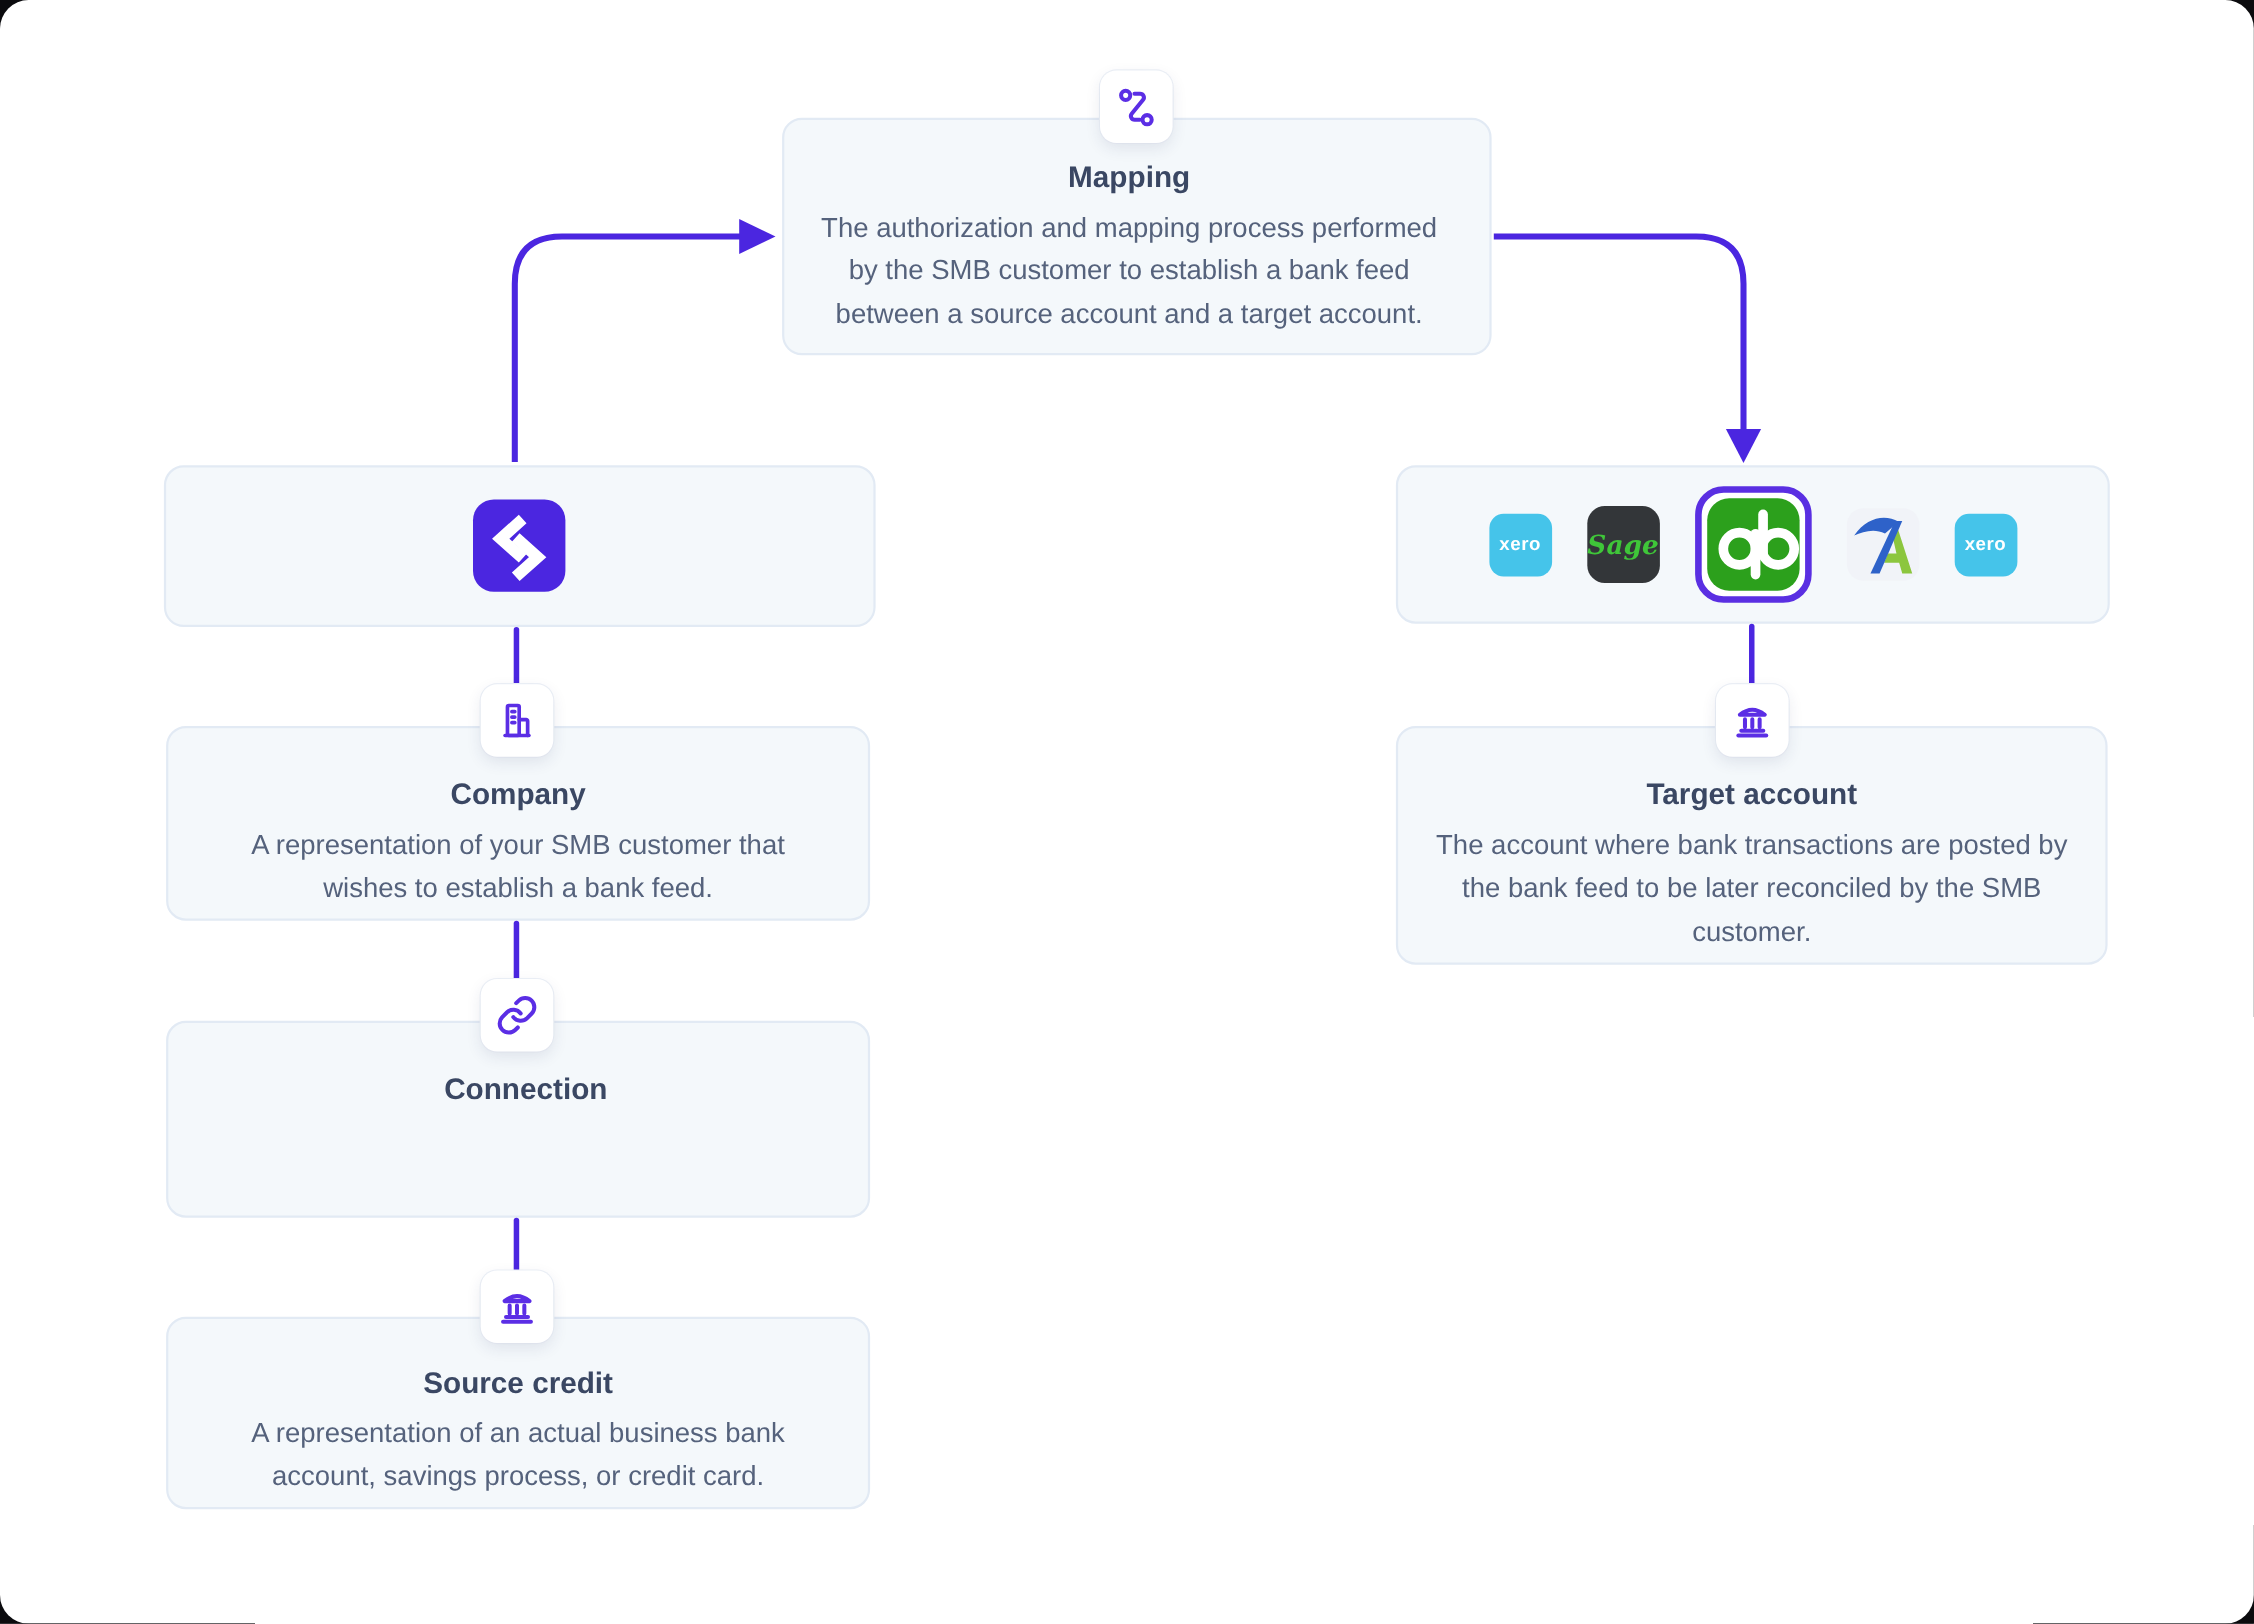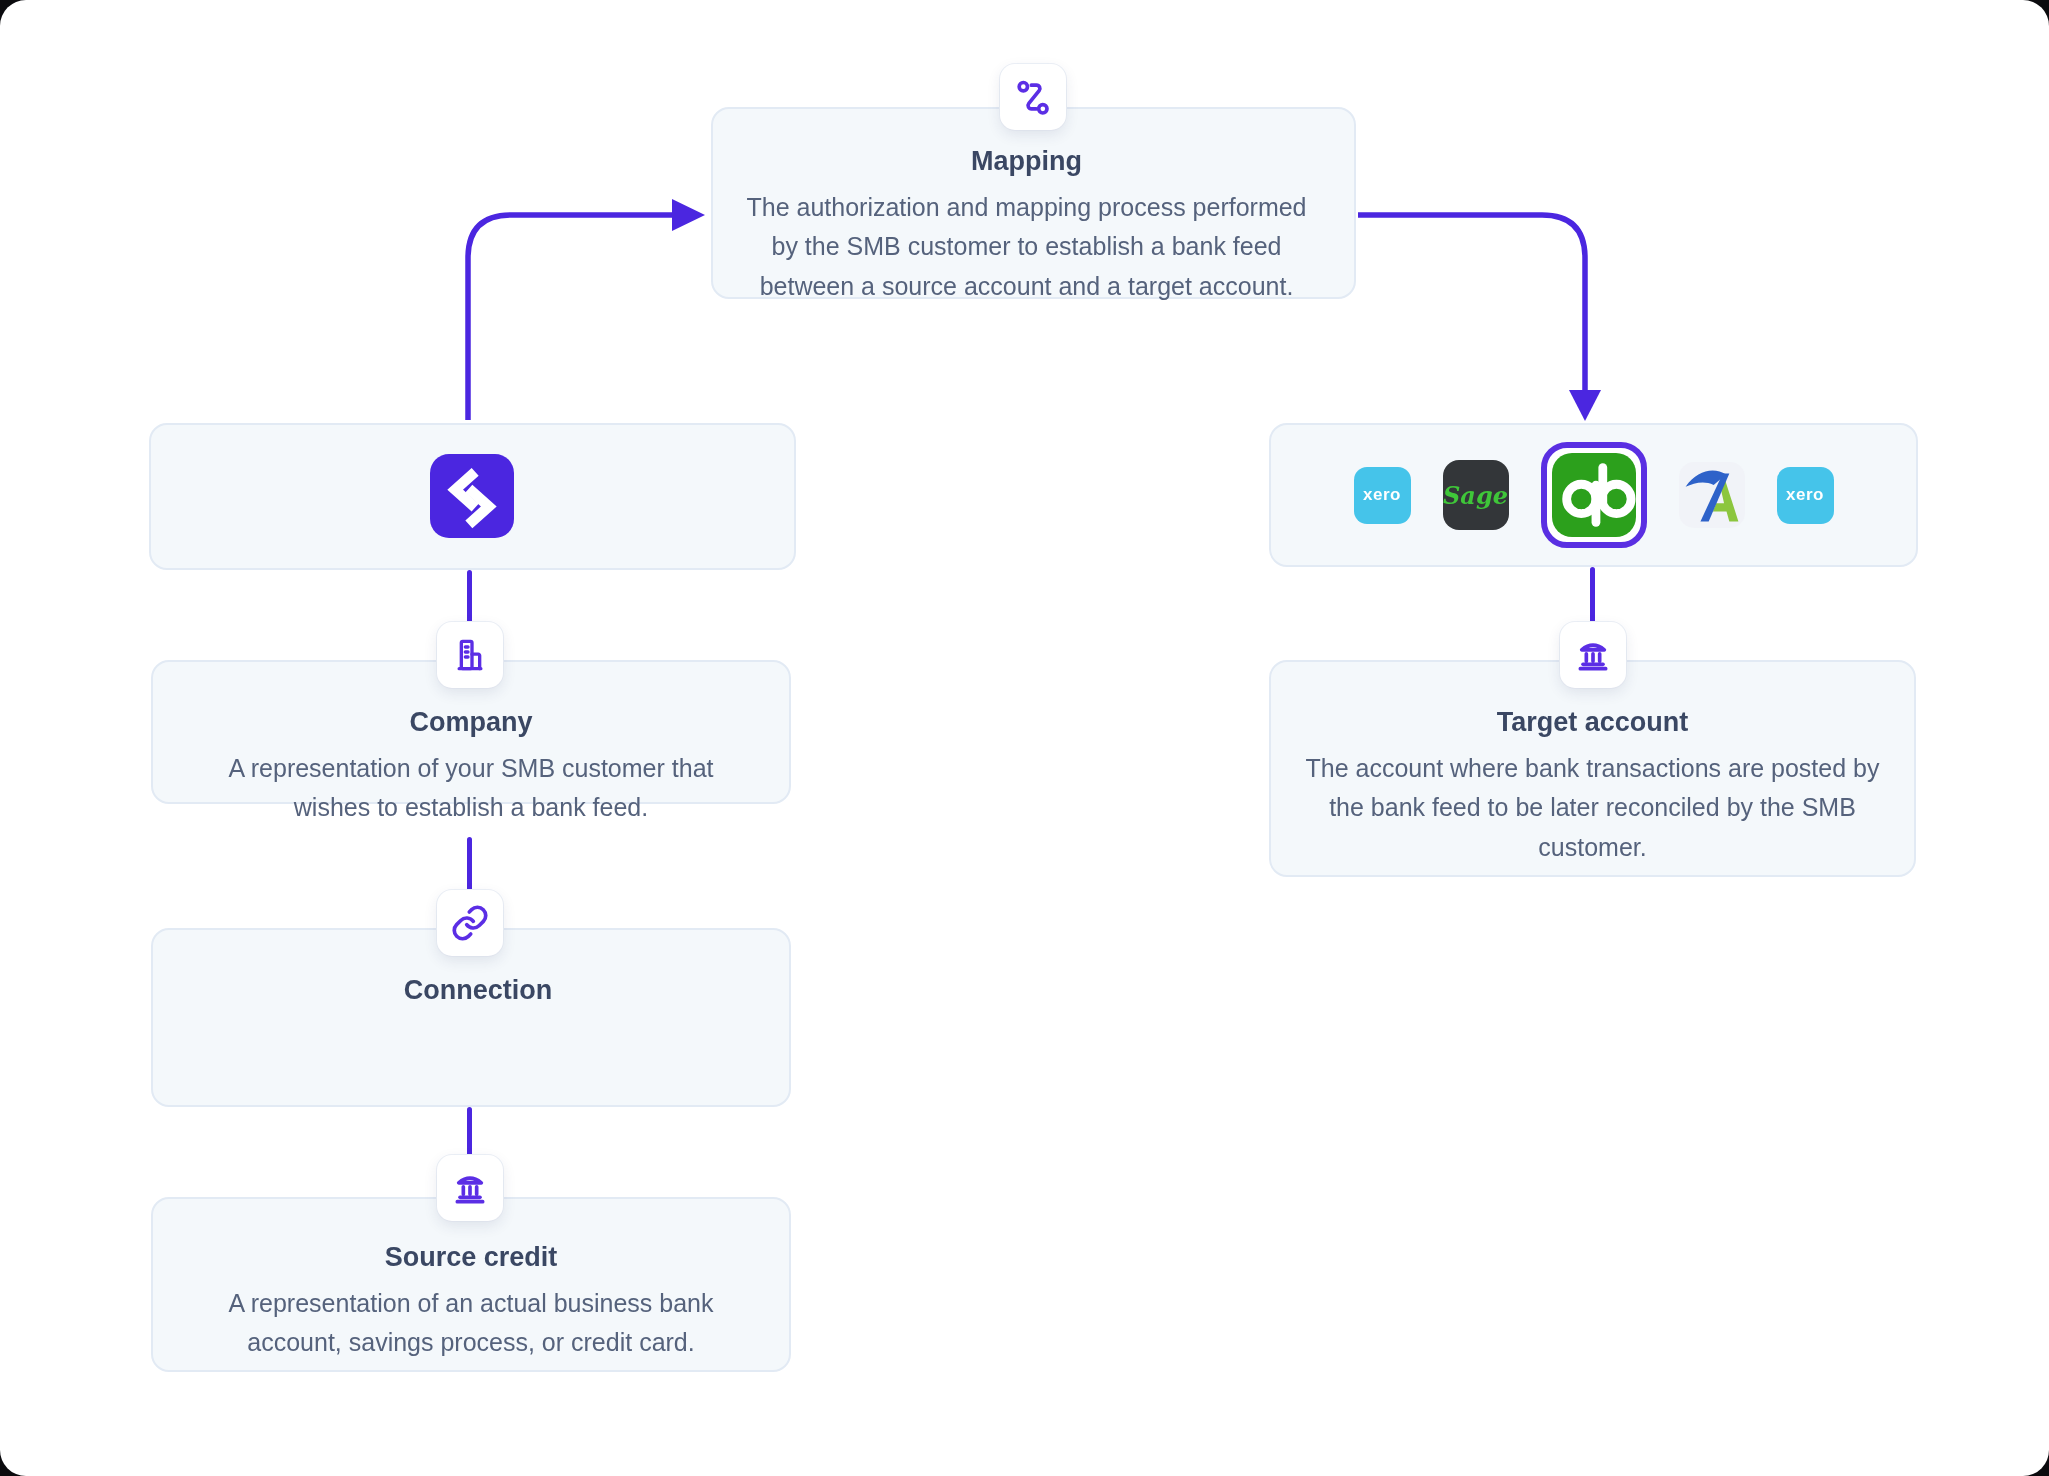--- a/index.html
+++ b/index.html
@@ -86,21 +86,21 @@
   <div class="connector" style="left:467px;top:1107px;height:52px;"></div>
   <div class="connector" style="left:1590px;top:567px;height:59px;"></div>
 
   <div class="icon-card" style="left:1000px;top:64px;">
     <svg viewBox="0 0 24 24" fill="none" stroke="#5b2ee5" stroke-width="2.2" stroke-linecap="round" stroke-linejoin="round">
       <circle cx="6.2" cy="5.8" r="2.5"></circle>
       <path d="M11,4.9 h3.1 a2.05,2.05 0 0 1 1.6,3.33 l-6.2,7.6 a2.05,2.05 0 0 0 1.6,3.33 h2.9"></path>
       <circle cx="17.9" cy="19.1" r="2.5"></circle>
     </svg>
   </div>
-  <div class="node" style="left:711px;top:107px;width:645px;height:192px;padding:36px 40px 0 26px;">
+  <div class="node" style="left:711px;top:107px;width:645px;height:216px;padding:36px 40px 0 26px;">
     <h3 class="node-title">Mapping</h3>
     <p class="node-desc">The authorization and mapping process performed by the SMB customer to establish a bank feed between a source account and a target account.</p>
   </div>
 
   <div class="node" style="left:149px;top:423px;width:647px;height:147px;"></div>
   <div class="codat-tile">
     <svg viewBox="0 0 80 80" fill="none" stroke="#ffffff" stroke-width="10" stroke-linecap="butt">
       <path d="M43,17 L24,34 L43,51"></path>
       <path d="M37,33 L56,50 L37,67"></path>
     </svg>
@@ -137,21 +137,21 @@
   </div>
 
   <div class="icon-card" style="left:437px;top:622px;">
     <svg viewBox="0 0 24 24" fill="none" stroke="#5b2ee5" stroke-width="2" stroke-linecap="round" stroke-linejoin="round">
       <rect x="6.8" y="3.8" width="6.4" height="16.4" rx="0.8"></rect>
       <path d="M13.2,11.5 h3.8 a0.8,0.8 0 0 1 0.8,0.8 v7.9"></path>
       <path d="M5.5,20.2 h13"></path>
       <path d="M9.2,7.2 h1.6 M9.2,10.2 h1.6 M9.2,13.2 h1.6"></path>
     </svg>
   </div>
-  <div class="node" style="left:151px;top:660px;width:640px;height:144px;padding:44px 34px 0 34px;">
+  <div class="node" style="left:151px;top:660px;width:640px;height:177px;padding:44px 34px 0 34px;">
     <h3 class="node-title">Company</h3>
     <p class="node-desc">A representation of your SMB customer that wishes to establish a bank feed.</p>
   </div>
 
   <div class="icon-card" style="left:1560px;top:622px;">
     <svg viewBox="0 0 24 24" fill="none" stroke="#5b2ee5" stroke-width="2.2" stroke-linecap="round" stroke-linejoin="round">
       <path d="M5.2,8.9 Q12,3.4 18.8,8.9 Z"></path>
       <path d="M8,11.3 V15.7 M12,11.3 V15.7 M16,11.3 V15.7"></path>
       <path d="M6,17.6 H18"></path>
       <path d="M4.4,20.2 H19.6"></path>

